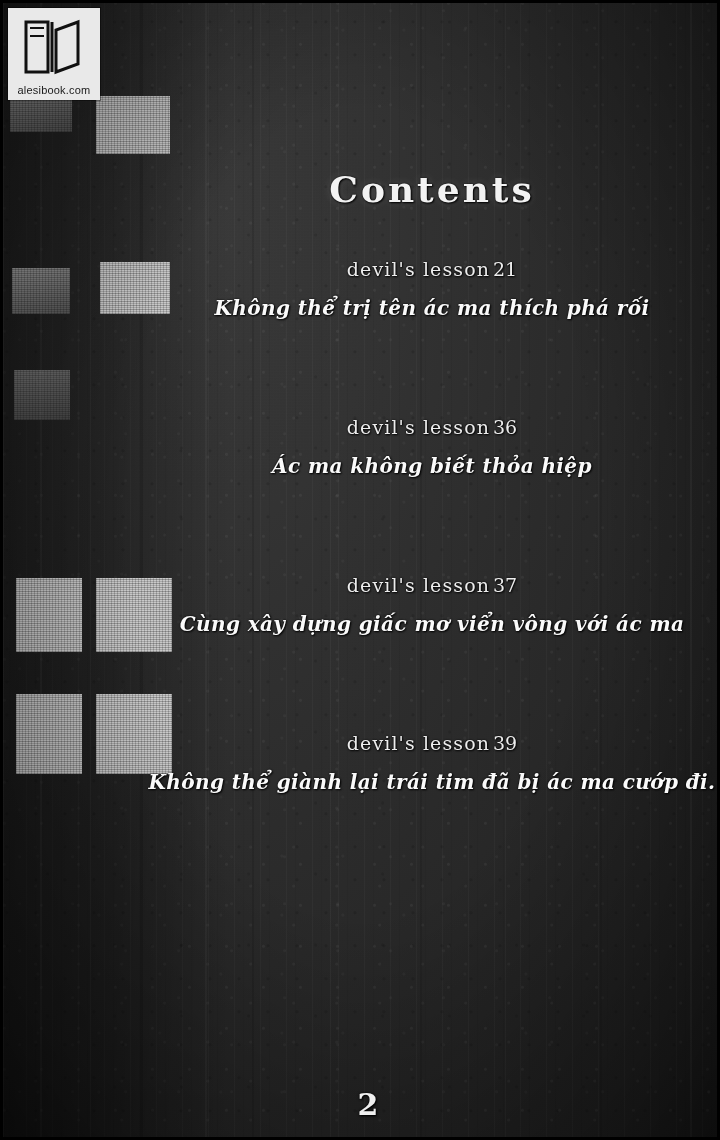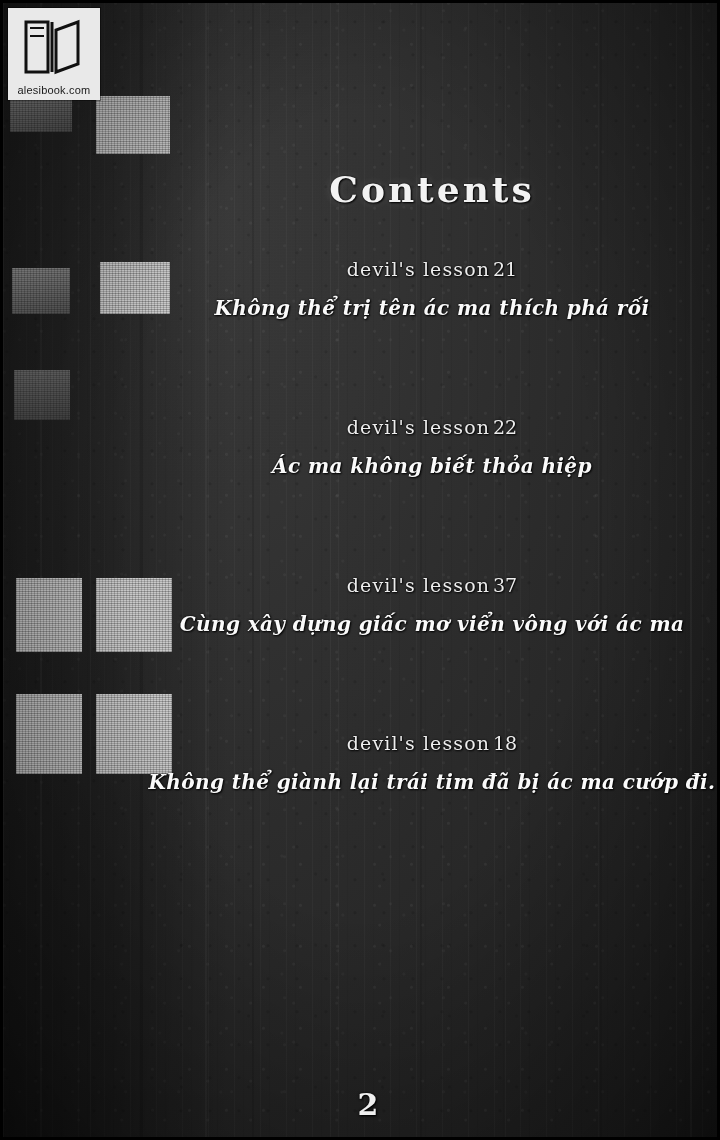--- a/index.html
+++ b/index.html
@@ -252,35 +252,35 @@
 
     <div class="entry">
       <div class="lesson">
         <span>devil's lesson</span><span class="lesson-num">21</span>
       </div>
       <div class="subtitle">Không thể trị tên ác ma thích phá rối</div>
     </div>
 
     <div class="entry">
       <div class="lesson">
-        <span>devil's lesson</span><span class="lesson-num">22</span>
+        <span>devil's lesson</span><span class="lesson-num">36</span>
       </div>
       <div class="subtitle">Ác ma không biết thỏa hiệp</div>
     </div>
 
     <div class="entry">
       <div class="lesson">
         <span>devil's lesson</span><span class="lesson-num">37</span>
       </div>
       <div class="subtitle">Cùng xây dựng giấc mơ viển vông với ác ma</div>
     </div>
 
     <div class="entry">
       <div class="lesson">
-        <span>devil's lesson</span><span class="lesson-num">18</span>
+        <span>devil's lesson</span><span class="lesson-num">39</span>
       </div>
       <div class="subtitle">Không thể giành lại trái tim đã bị ác ma cướp đi.</div>
     </div>
 
   </div>
 
   <div class="page-number">2</div>
 
   <div class="border-frame"></div>
 </div>

